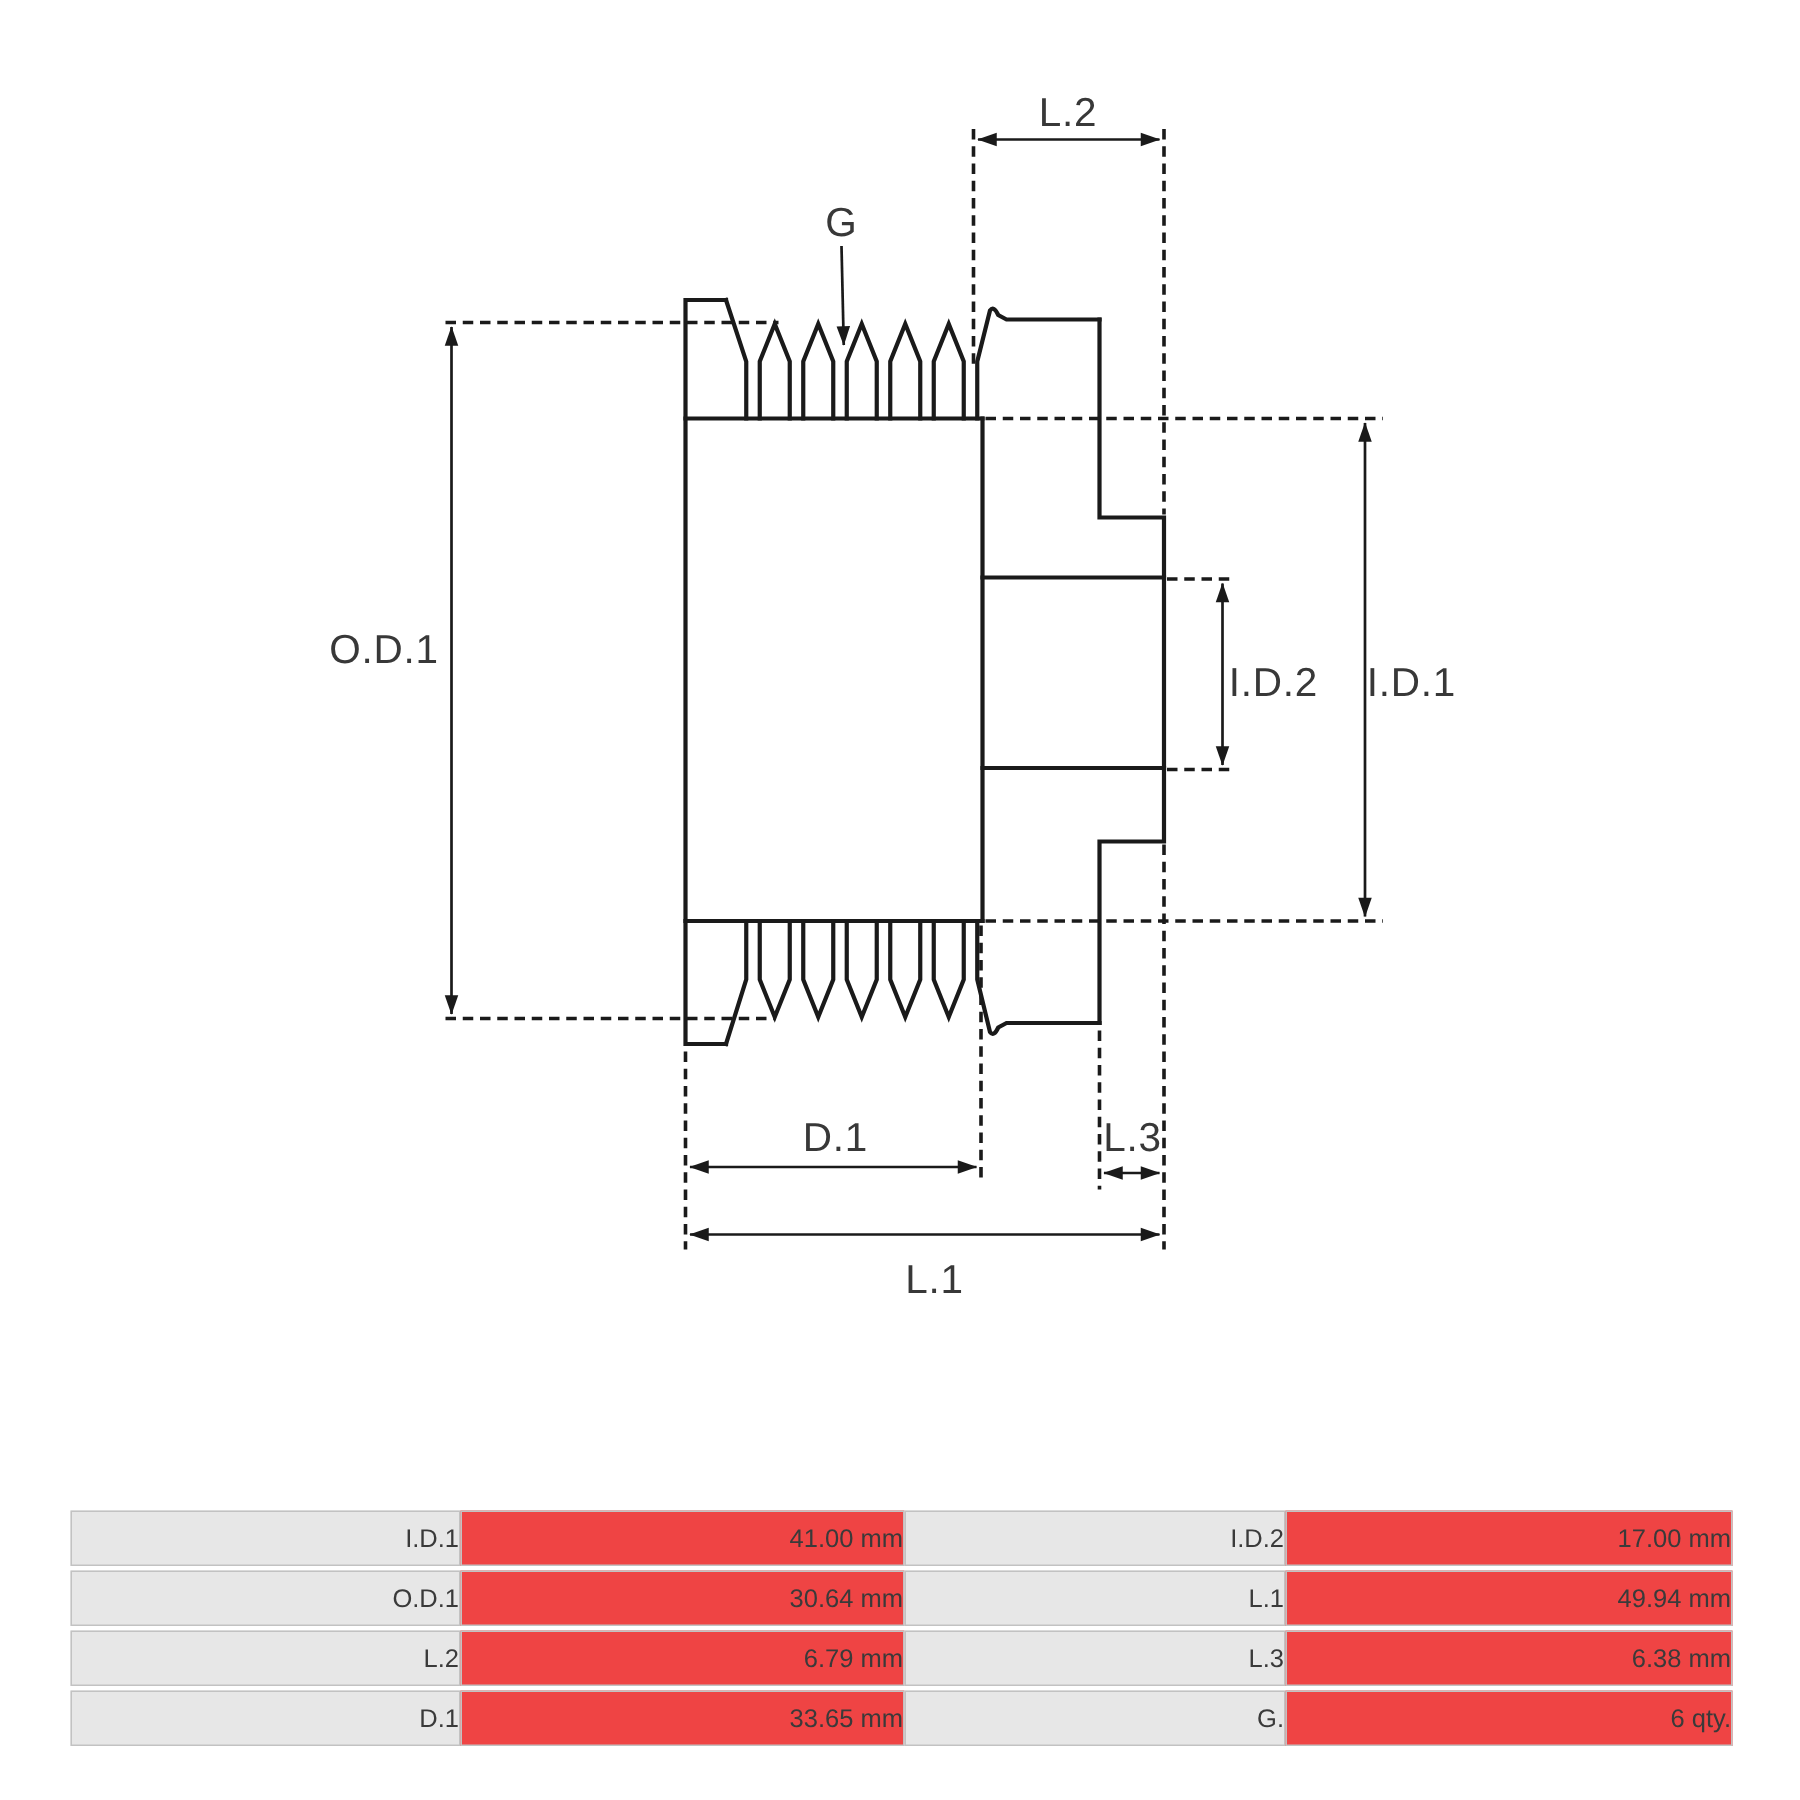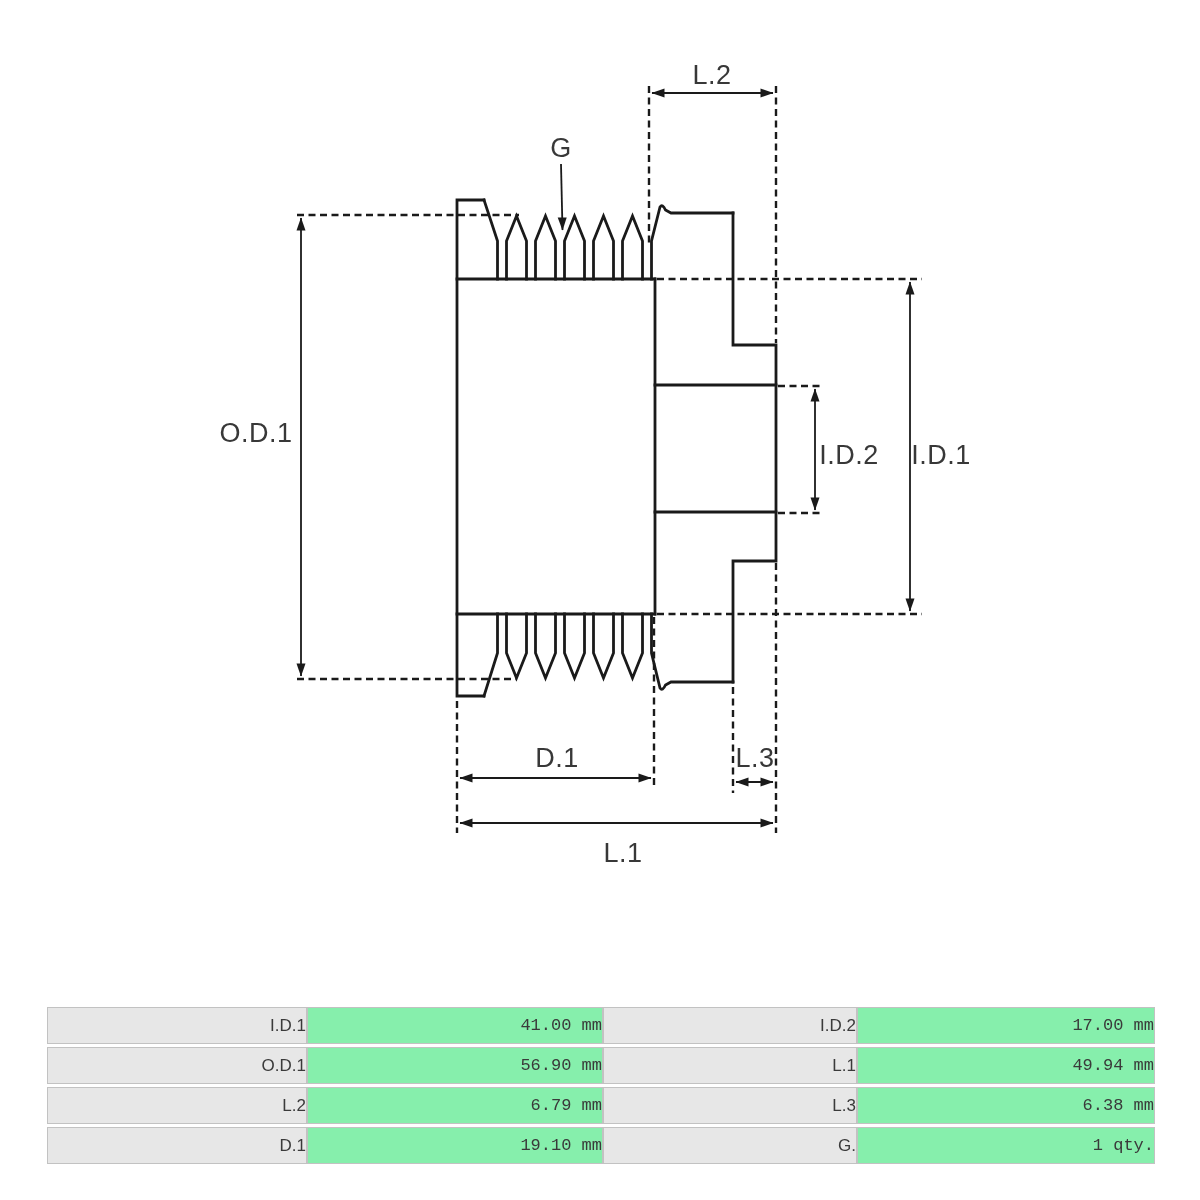--- a/index.html
+++ b/index.html
@@ -74,23 +74,22 @@
     text-align: right;
     padding: 0;
     white-space: nowrap;
     overflow: hidden;
   }
   td.lab {
     background: #e7e7e7;
     padding-right: 11px;
   }
   td.val {
-    background: #86efac;
+    background: #ef4444;
     padding-right: 46px;
-    font-family: Liberation Mono, monospace;
   }
 </style>
 </head>
 <body>
 
 <div id="canvas">
 
   <svg id="drawing" width="1200" height="960" viewBox="0 0 1200 960">
     <defs>
       <marker id="arr" markerUnits="userSpaceOnUse" markerWidth="14" markerHeight="10" viewBox="0 0 14 10" refX="13" refY="5" orient="auto-start-reverse">
@@ -182,33 +181,33 @@
       </colgroup>
       <tbody>
           <tr>
         <td class="lab">I.D.1</td>
         <td class="val">41.00 mm</td>
         <td class="lab">I.D.2</td>
         <td class="val">17.00 mm</td>
       </tr>
       <tr>
         <td class="lab">O.D.1</td>
-        <td class="val">56.90 mm</td>
+        <td class="val">30.64 mm</td>
         <td class="lab">L.1</td>
         <td class="val">49.94 mm</td>
       </tr>
       <tr>
         <td class="lab">L.2</td>
         <td class="val">6.79 mm</td>
         <td class="lab">L.3</td>
         <td class="val">6.38 mm</td>
       </tr>
       <tr>
         <td class="lab">D.1</td>
-        <td class="val">19.10 mm</td>
+        <td class="val">33.65 mm</td>
         <td class="lab">G.</td>
-        <td class="val">1 qty.</td>
+        <td class="val">6 qty.</td>
       </tr>
     </tbody>
       </table>
   </div>
 
 </div>
 
 </body></html>

